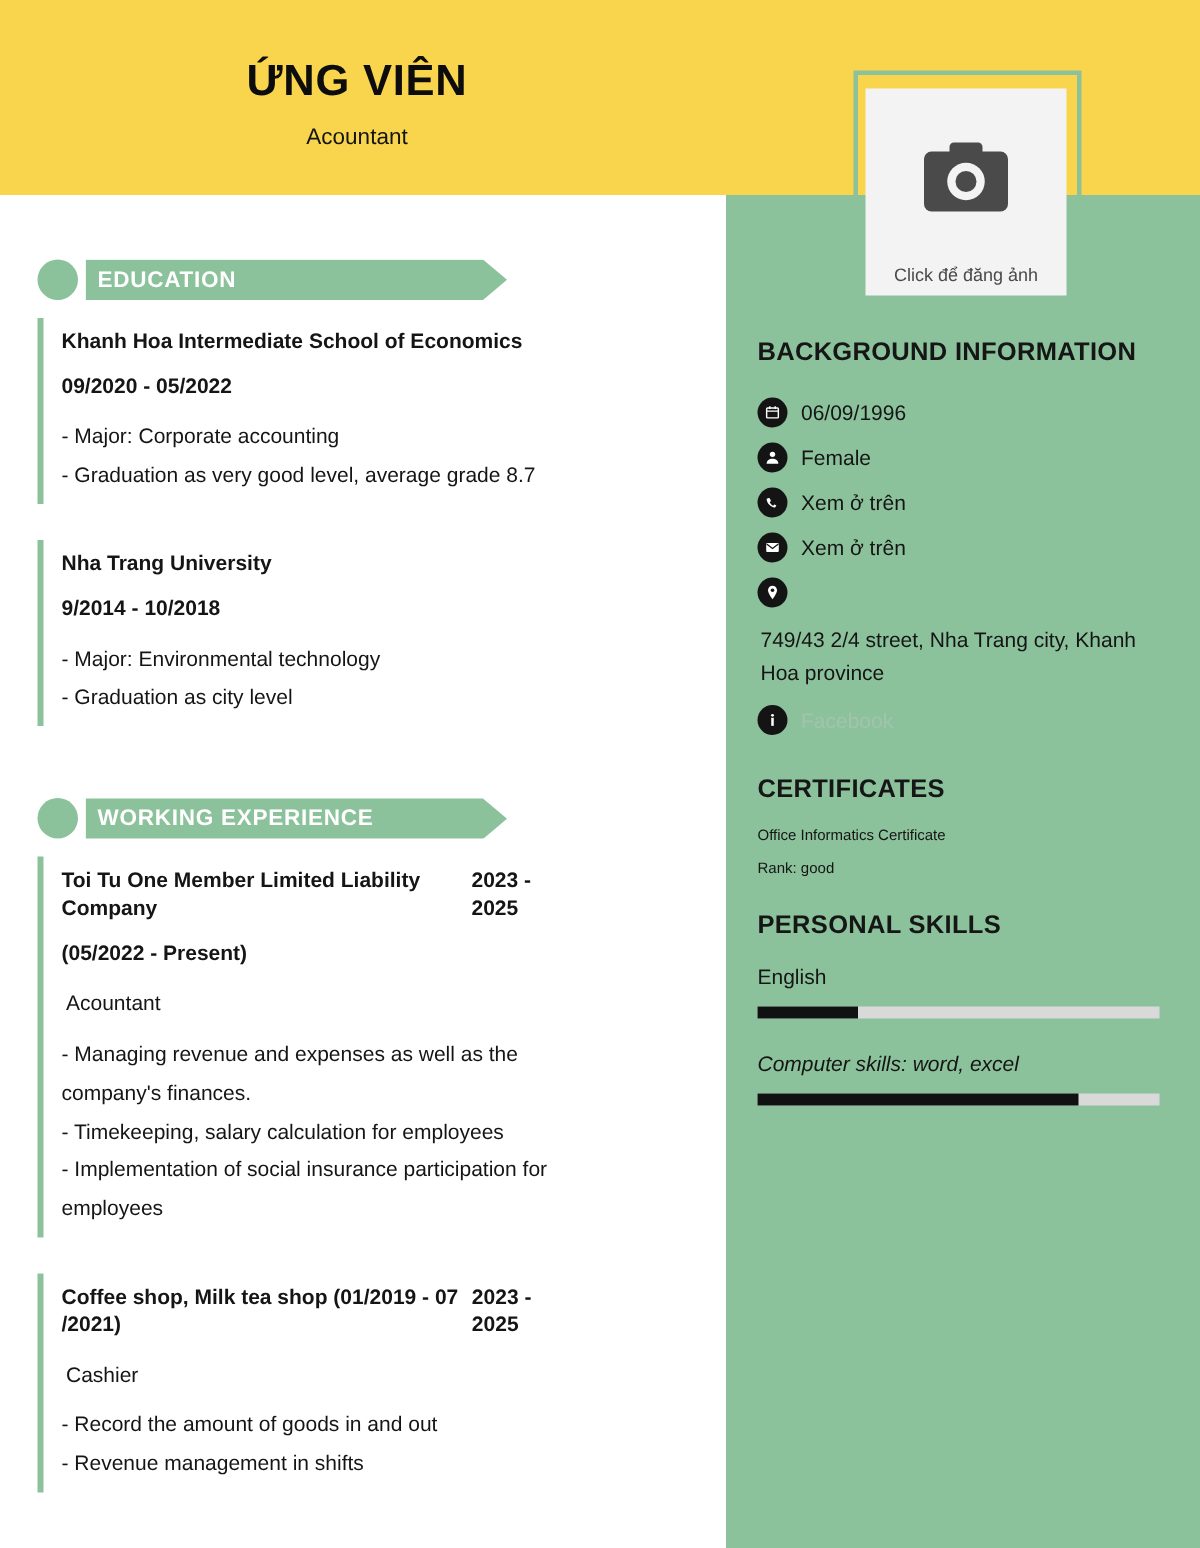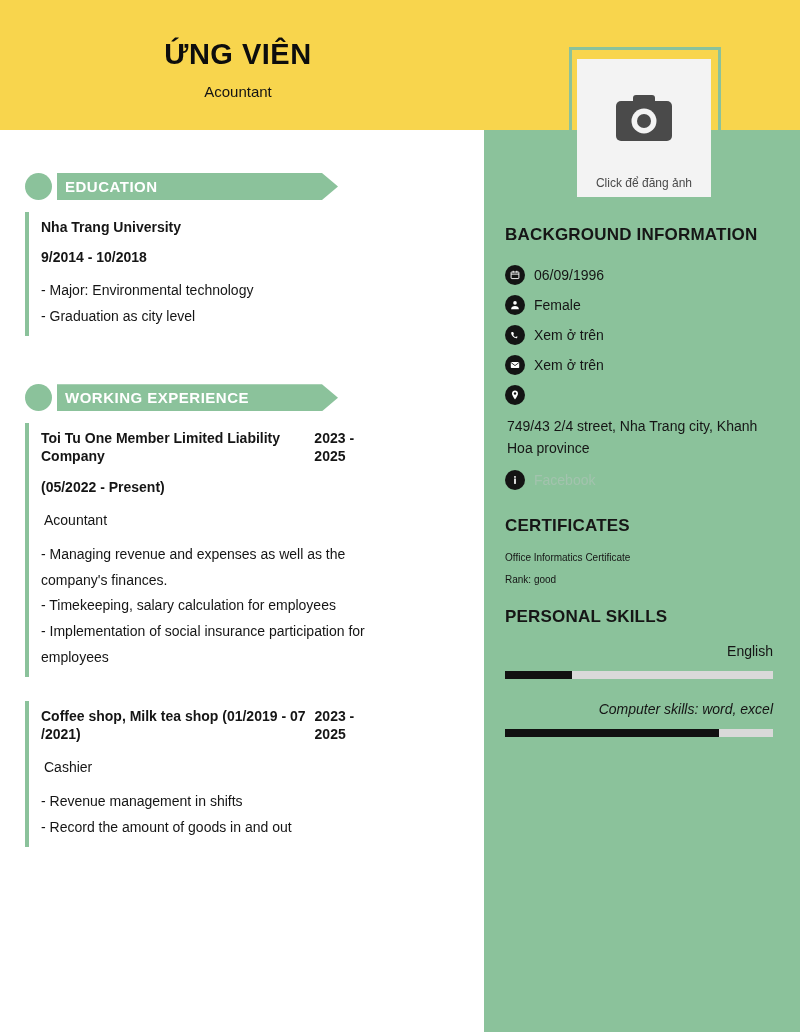--- a/index.html
+++ b/index.html
@@ -59,21 +59,21 @@
   .heading-background{margin-top:95px;}
   .info-list{margin-top:20px;}
   .info-row{display:flex;align-items:center;gap:9px;margin-bottom:10px;min-height:20px;font-size:14px;}
   .info-icon{width:20px;height:20px;border-radius:50%;background:var(--icon_bg);display:flex;align-items:center;justify-content:center;flex:0 0 20px;}
   .info-address-text{font-size:14px;line-height:1.6;margin:2px 0 10px 2px;}
   .muted-link{color:var(--muted_link);cursor:pointer;}
   .heading-certificates{margin-top:26px;}
   .cert-lines{margin-top:16px;}
   .cert-line{font-size:10px;margin-bottom:11px;}
   .heading-skills{margin-top:22px;}
-  .skill-label{font-size:14px;margin:16px 0 12px;text-align:right;}
+  .skill-label{font-size:14px;margin:16px 0 12px;}
   .skill-bar{width:100%;height:8px;background:var(--bar_track);}
   .skill-fill{height:100%;background:var(--bar_fill);}
   .skill-item+.skill-item .skill-label{margin-top:22px;font-style:italic;}
 </style>
 </head>
 <body>
 
 <div class="yellow-band"></div>
 <div class="green-panel"></div>
 
@@ -95,20 +95,28 @@
   <div class="photo-caption">Click để đăng ảnh</div>
 </div>
 
 <div class="left-col">
 
   <div class="section-banner banner-education">
     <div class="banner-circle"></div>
     <div class="banner-ribbon">EDUCATION</div>
   </div>
 
+  <div class="entry">
+    <div class="entry-title">Khanh Hoa Intermediate School of Economics</div>
+    <div class="entry-title">09/2020 - 05/2022</div>
+    <div class="entry-details">
+      <p class="entry-line">- Major: Corporate accounting</p>
+      <p class="entry-line">- Graduation as very good level, average grade 8.7</p>
+    </div>
+  </div>
 
   <div class="entry">
     <div class="entry-title">Nha Trang University</div>
     <div class="entry-title">9/2014 - 10/2018</div>
     <div class="entry-details">
       <p class="entry-line">- Major: Environmental technology</p>
       <p class="entry-line">- Graduation as city level</p>
     </div>
   </div>
 
@@ -131,22 +139,22 @@
     </div>
   </div>
 
   <div class="entry work-entry-2">
     <div class="entry-head">
       <span>Coffee shop, Milk tea shop (01/2019 - 07 /2021)</span>
       <span>2023 - 2025</span>
     </div>
     <div class="entry-role">Cashier</div>
     <div class="entry-details">
+      <p class="entry-line">- Record the amount of goods in and out</p>
       <p class="entry-line">- Revenue management in shifts</p>
-      <p class="entry-line">- Record the amount of goods in and out</p>
     </div>
   </div>
 
 </div>
 
 <div class="right-content">
 
   <div class="panel-heading heading-background">BACKGROUND INFORMATION</div>
 
   <div class="info-list">

